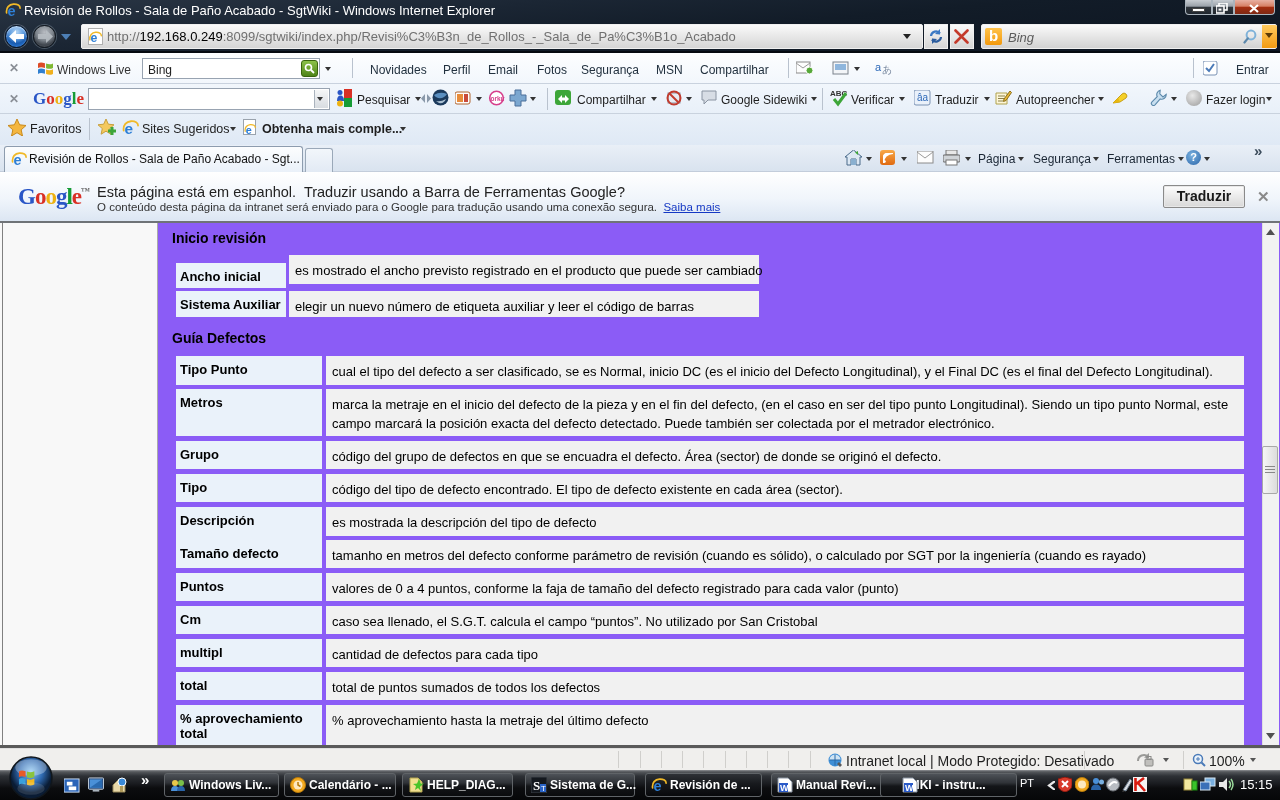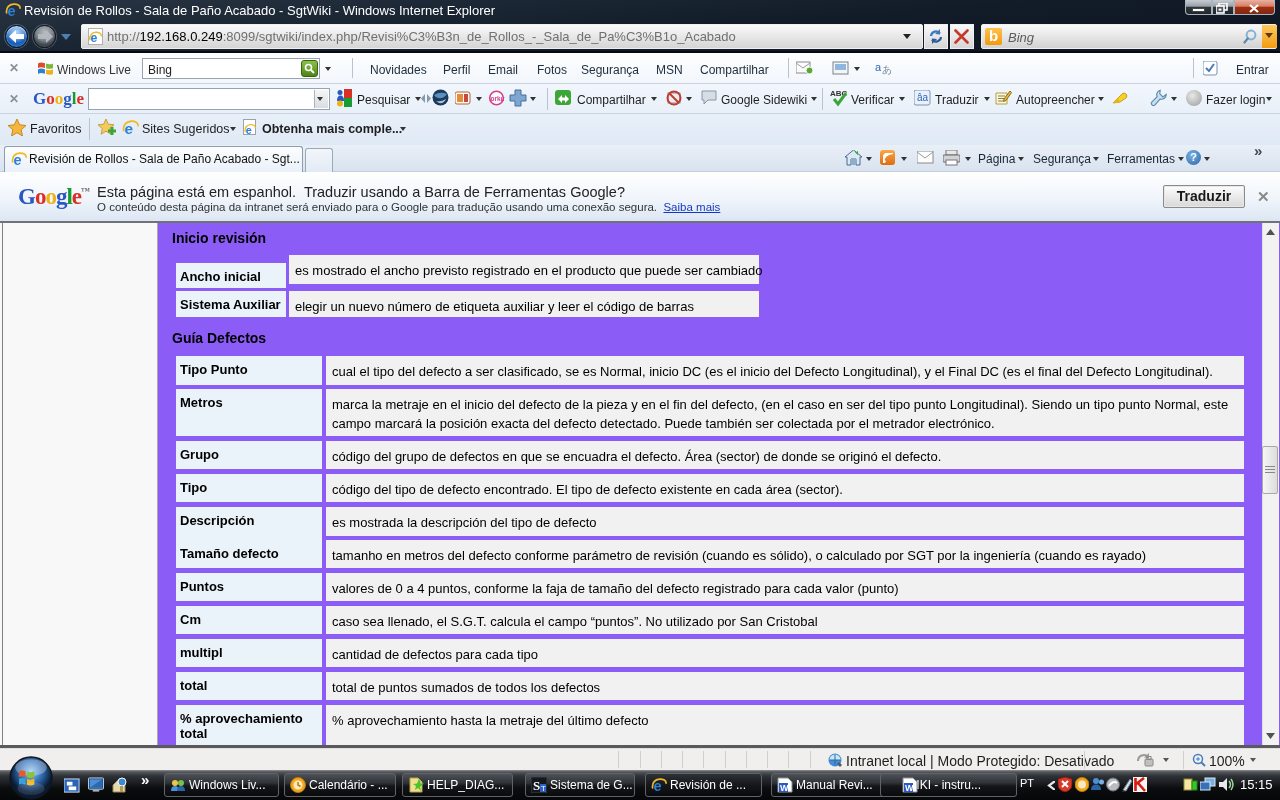--- a/index.html
+++ b/index.html
@@ -72,21 +72,21 @@
 #sthumb { left:1262px; top:446px; width:16px; height:48px; background:linear-gradient(90deg,#f6f6f6,#dcdcdc); border:1px solid #a8a8a8; border-radius:2px; }
 .sarr { position:absolute; }
 
 #statusbar { left:0; top:748px; width:1280px; height:22px; background:#f0efed; border-top:1px solid #dfdfdf; }
 #statusbar .st { position:absolute; top:4px; font-size:14px; color:#1e1e1e; white-space:nowrap; }
 .stsep { position:absolute; top:2px; width:1px; height:18px; background:#d0cfcc; }
 
 #taskbar { left:0; top:770px; width:1280px; height:30px;
   background:linear-gradient(#8e9094 0%,#55585c 6%,#2e3136 20%,#1a1c20 45%,#0c0d0f 60%,#060708 100%); }
 .tkbtn { position:absolute; top:773px; height:24px; border:1px solid #606468; border-radius:3px;
-  background:linear-gradient(#4e5258 0%,#303338 40%,#141619 55%,#0a0b0d 100%); color:#fff; font-size:12px; }
+  background:linear-gradient(#4e5258 0%,#303338 40%,#141619 55%,#0a0b0d 100%); color:#fff; font-size:12px;font-weight:bold; }
 .tkbtn .lbl { position:absolute; left:24px; top:4px; white-space:nowrap; }
 .tkico { position:absolute; left:5px; top:4px; width:16px; height:16px; }
 #tray { position:absolute; color:#fff; font-size:11px; }
 </style>
 </head>
 <body>
 <svg style="position:absolute;width:0;height:0">
 <symbol id="ie" viewBox="0 0 16 16">
 <text x="2.4" y="14" font-family="Liberation Sans" font-weight="bold" font-size="14.5" fill="#2e7fd6">e</text>
 <path d="M1.6 11 C0.8 5.6 4.2 2.4 8.4 2.1 C12.4 1.8 15.2 3.6 15.1 6.1" fill="none" stroke="#f0b928" stroke-width="1.7" stroke-linecap="round"></path>

